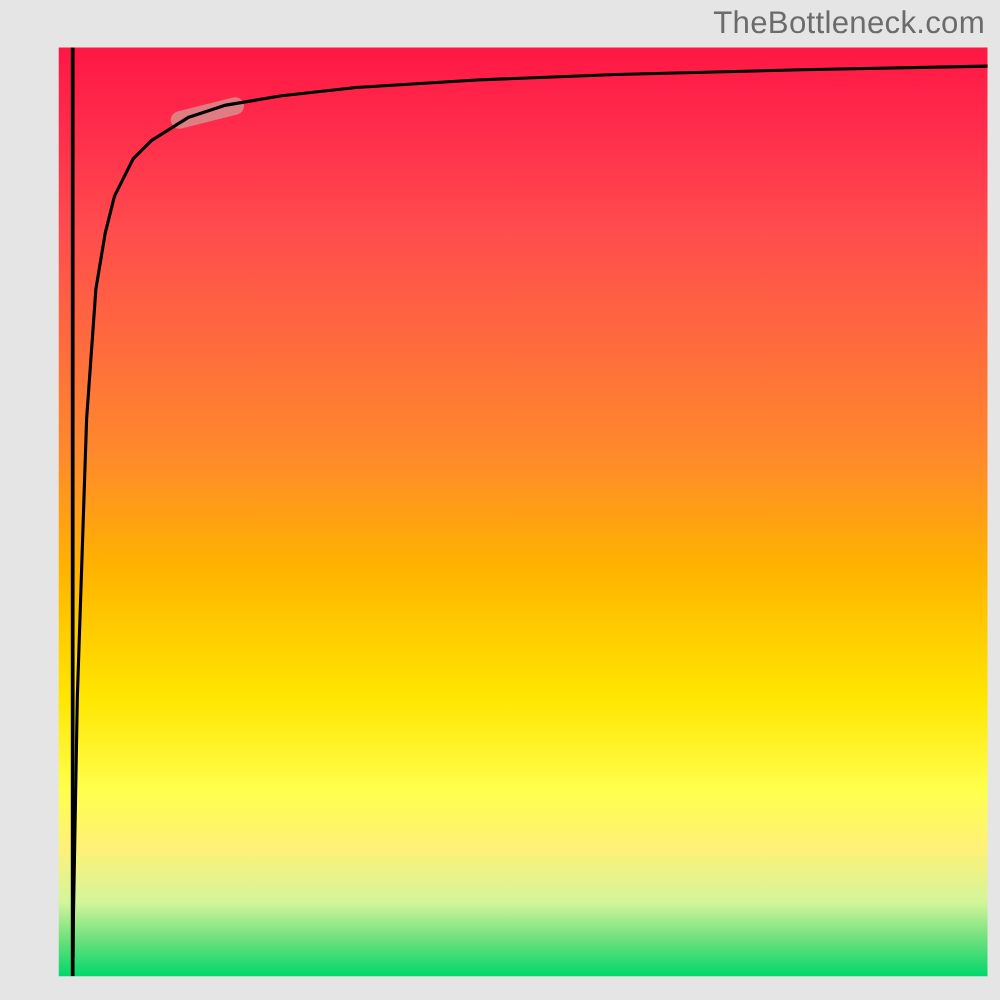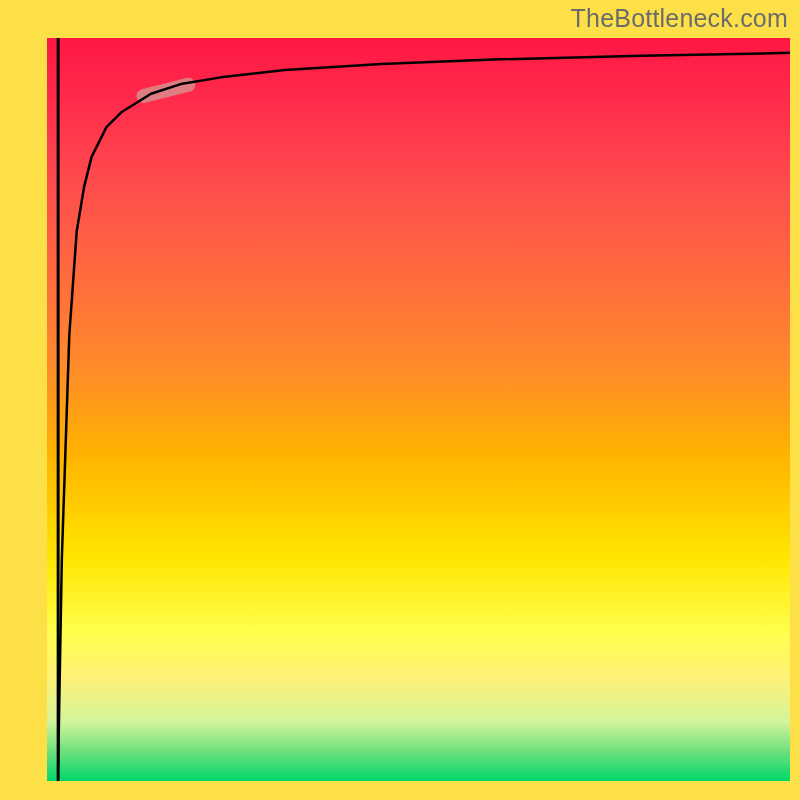--- a/index.html
+++ b/index.html
@@ -9,21 +9,21 @@
     height: 800px;
     background: #000;
     overflow: hidden;
   }
   .frame {
     position: absolute;
     left: 0;
     top: 0;
     width: 800px;
     height: 800px;
-    background: #fde047;
+    background: #e5e5e5;
   }
   .plot {
     position: absolute;
     left: 47px;
     top: 38px;
     width: 743px;
     height: 743px;
     background: linear-gradient(
       to bottom,
       #ff1744 0%,

